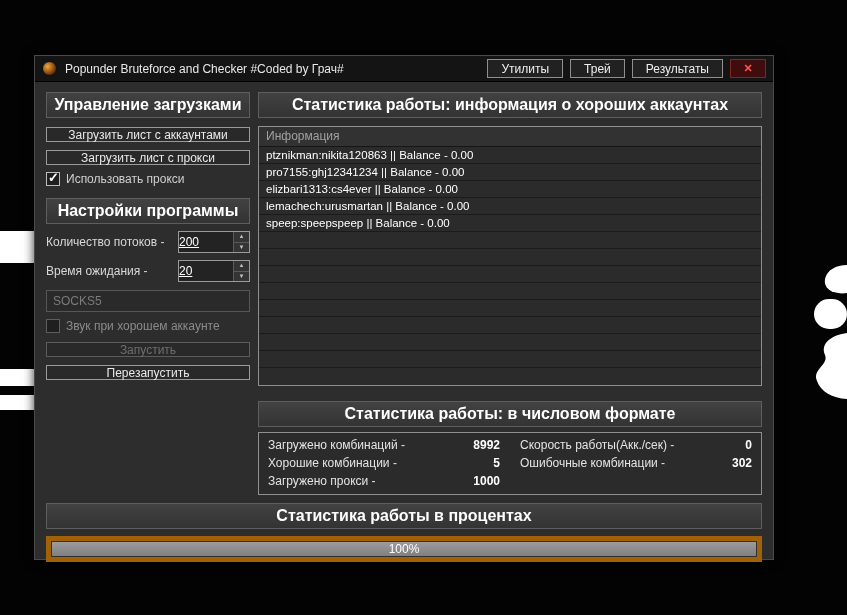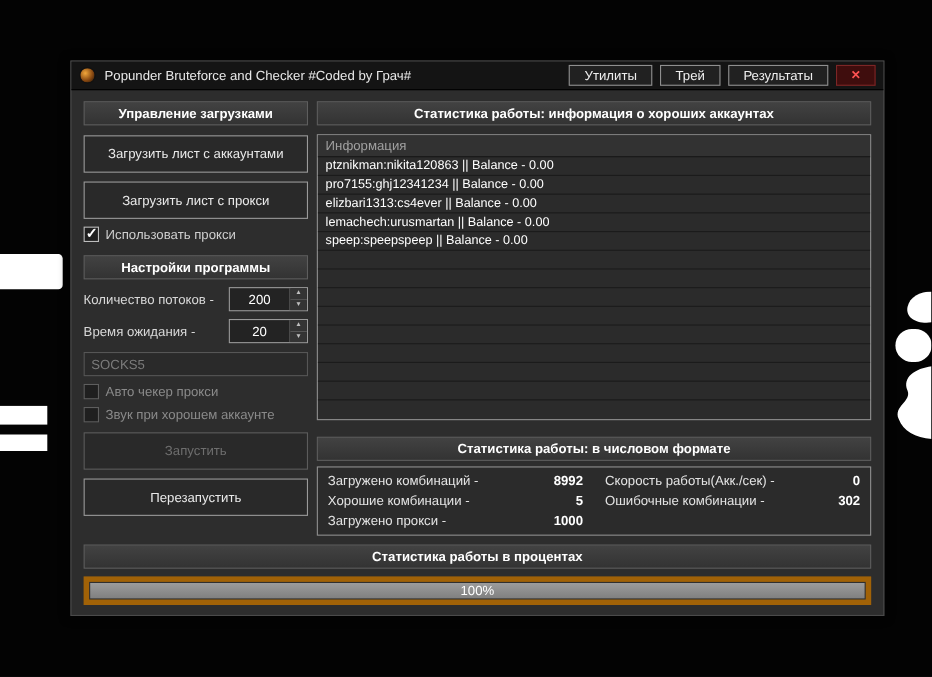--- a/index.html
+++ b/index.html
@@ -7,21 +7,21 @@
   .stage { position:relative; width:847px; height:615px; background:#030303; overflow:hidden; }
 
   
   .deco { position:absolute; background:#fff; z-index:1; }
   .deco-bar1 { left:0; top:231px; width:57px; height:32px; border-radius:0 4px 4px 0; }
   .deco-bar2 { left:0; top:369px; width:43px; height:17px; }
   .deco-bar3 { left:0; top:395px; width:43px; height:15px; }
   .deco-right { position:absolute; right:0; top:265px; width:57px; height:140px; z-index:1; }
 
   
-  .window { position:absolute; left:64px; top:55px; width:740px; height:505px;
+  .window { position:absolute; left:34px; top:55px; width:740px; height:505px;
             background:#2d2d2d; border:1px solid #4a4a4a; z-index:2;
             box-shadow:0 0 10px rgba(0,0,0,.8); }
   .titlebar { height:26px; background:#141414; border-bottom:1px solid #000;
               display:flex; align-items:center; padding:0 7px; }
   .app-icon { width:15px; height:15px; border-radius:50%; flex:none;
               background:radial-gradient(circle at 35% 35%, #f2a73b, #8a4a12 55%, #241204 95%);
               border:1px solid #111; }
   .title-text { color:#e8e8e8; font-size:12px; margin-left:8px; flex:1;
                 white-space:nowrap; overflow:hidden; }
   .tb-btn { height:19px; padding:0 13px; margin-left:7px; background:#212121;
@@ -29,42 +29,42 @@
             font-family:"Liberation Sans", sans-serif; cursor:pointer; }
   .tb-close { height:19px; width:36px; margin-left:7px; background:#3f0d0d;
               border:1px solid #7c2626; color:#ff5353; font-size:11px; font-weight:bold;
               cursor:pointer; }
 
   .content { display:flex; gap:8px; padding:10px 11px 0 11px; }
   .left-col  { width:204px; flex:none; }
   .right-col { flex:1; min-width:0; }
 
   .group-header { background:linear-gradient(#424242,#333); border:1px solid #5e5e5e;
-                  color:#fff; font-weight:bold; font-size:12px; text-align:center;
+                  color:#fff; font-weight:bold; font-size:16px; text-align:center;
                   padding:3px 2px; }
 
-  .btn { display:block; width:100%; height:34px; background:#292929; border:1px solid #9a9a9a;
+  .btn { display:block; width:100%; height:15px; background:#292929; border:1px solid #9a9a9a;
          color:#e9e9e9; font-size:12px; font-family:"Liberation Sans", sans-serif;
          cursor:pointer; }
   .btn.disabled { color:#6e6e6e; border-color:#5c5c5c; cursor:default; } .mt8 { margin-top:8px; } .mt9 { margin-top:9px; }
   .mt12 { margin-top:12px; } .mt15 { margin-top:15px; }
 
   .chk-row { display:flex; align-items:center; gap:6px; font-size:12px;
              color:#cfcfcf; margin-top:7px; cursor:pointer; }
   .chk-row.dim { color:#8a8a8a; }
   .checkbox { width:14px; height:14px; border:1px solid #bdbdbd; background:#1f1f1f;
               flex:none; position:relative; }
   .chk-row.dim .checkbox { border-color:#5e5e5e; }
   .checkbox .mark { position:absolute; top:-3px; left:1px; font-size:13px;
                     font-weight:bold; color:#fff; }
 
   .field-row { display:flex; justify-content:space-between; align-items:center;
                font-size:12px; color:#d8d8d8; margin-top:7px; }
   .spinner { display:flex; width:72px; height:22px; border:1px solid #9a9a9a; background:#232323; }
-  .spinner .val { flex:1; text-align:center; line-height:20px; color:#fff; font-size:12px; }
+  .spinner .val { flex:1; text-align:left; line-height:20px; color:#fff; font-size:12px;text-decoration:underline; }
   .spinner .arrows { width:16px; border-left:1px solid #5a5a5a; display:flex; flex-direction:column; }
   .spinner .arrows span { flex:1; font-size:6px; color:#c0c0c0; text-align:center;
                           line-height:9px; background:#343434; cursor:pointer; }
   .spinner .arrows span:first-child { border-bottom:1px solid #5a5a5a; }
 
   .text-field { height:22px; border:1px solid #565656; background:#2a2a2a; color:#7b7b7b;
                 font-size:12px; line-height:20px; padding:0 6px; margin-top:8px; }
 
   .list-box { border:1px solid #8f8f8f; background:#2b2b2b; margin-top:8px; }
   .list-header { height:20px; line-height:19px; padding:0 7px; color:#a0a0a0;
@@ -142,24 +142,20 @@
             <span class="val">20</span>
             <span class="arrows">
               <span>▲</span>
               <span>▼</span>
             </span>
           </span>
         </div>
         <div class="text-field">SOCKS5</div>
         <div class="chk-row dim">
           <span class="checkbox"></span>
-          <span>Авто чекер прокси</span>
-        </div>
-        <div class="chk-row dim">
-          <span class="checkbox"></span>
           <span>Звук при хорошем аккаунте</span>
         </div>
 
         <button class="btn disabled mt9">Запустить</button>
         <button class="btn mt8">Перезапустить</button>
       </div>
 
       <div class="right-col">
         <div class="group-header">Статистика работы: информация о хороших аккаунтах</div>
         <div class="list-box">

